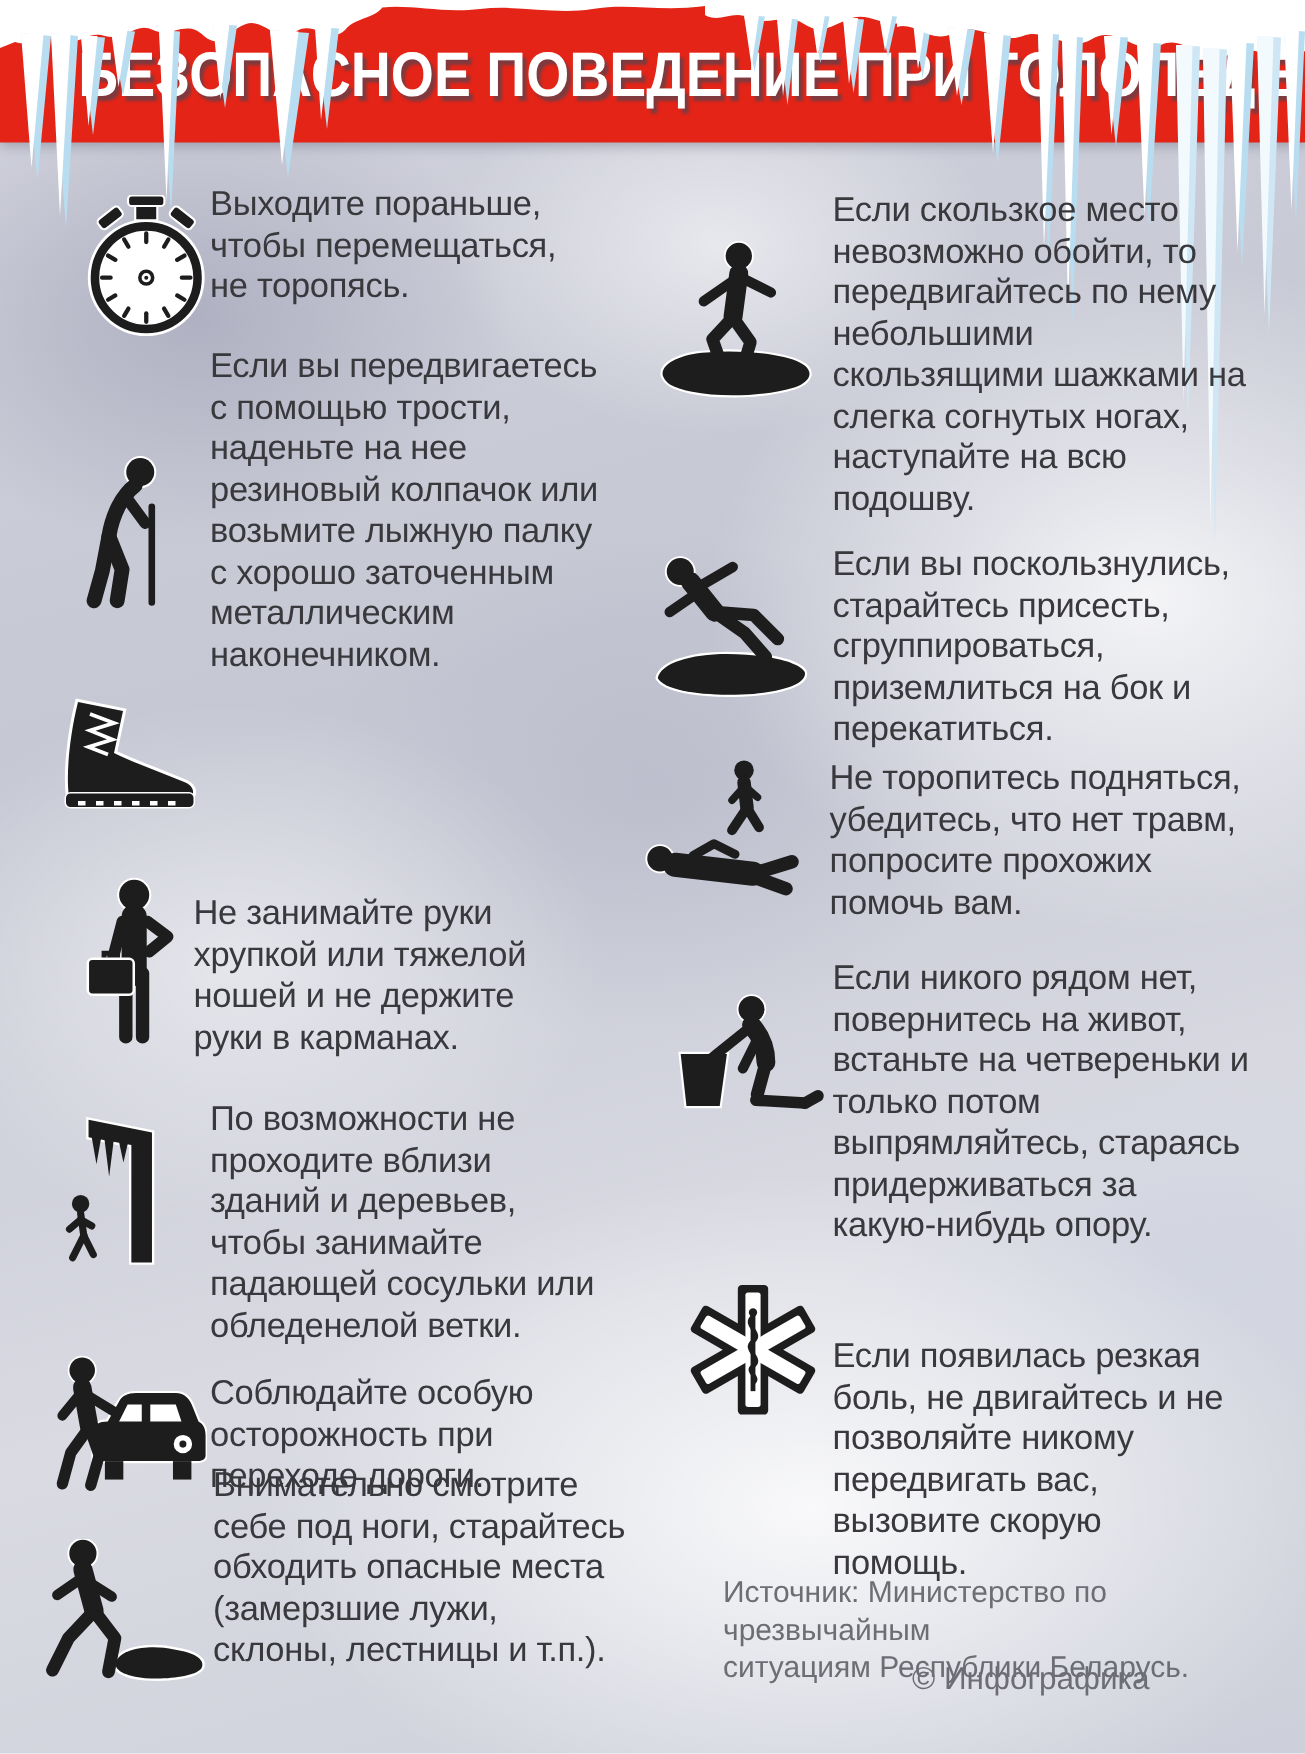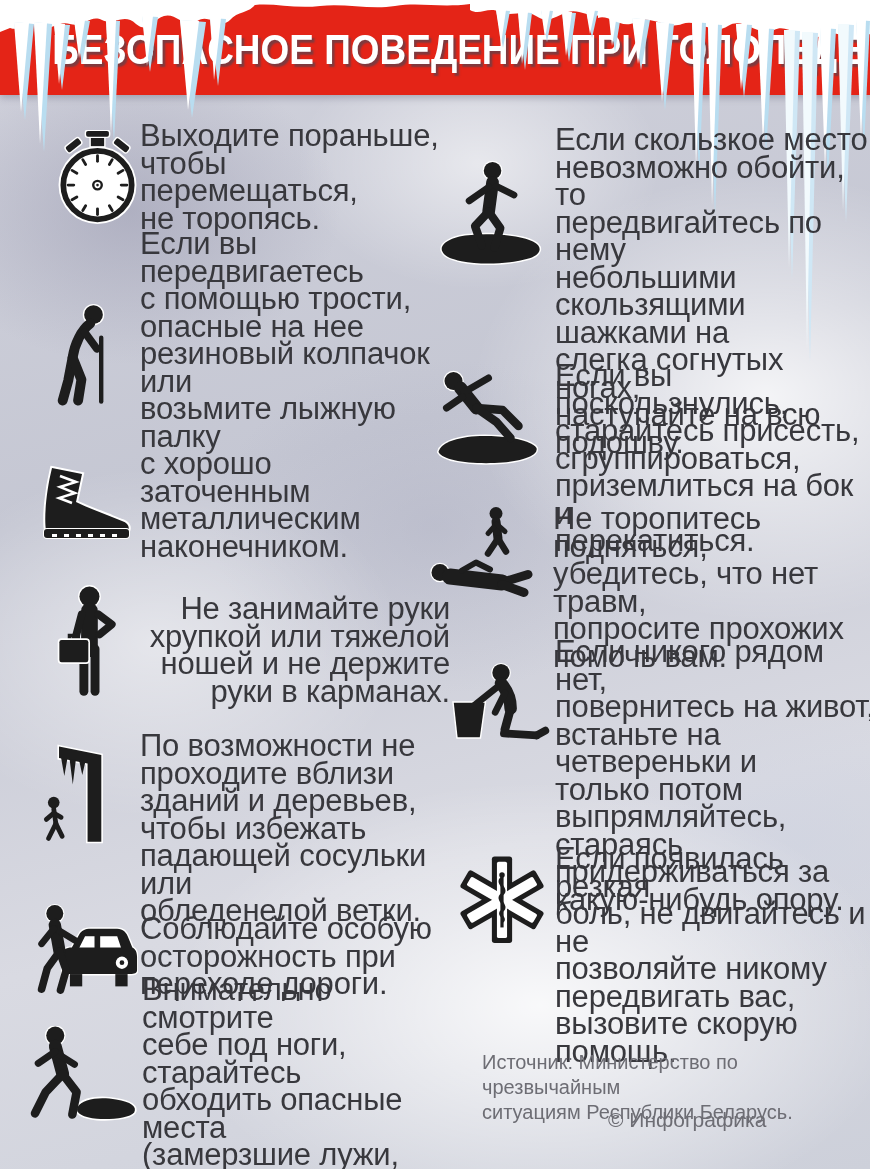--- a/index.html
+++ b/index.html
@@ -21,21 +21,21 @@
     background:#e42417;box-shadow:0 3px 7px rgba(90,90,110,.35);
   }
   .title{
     position:absolute;top:26px;left:0;width:100%;text-align:center;
     font-size:42px;font-weight:bold;color:#ffffff;letter-spacing:0;
     transform:scaleX(.88);transform-origin:50% 50%;white-space:nowrap;
     text-shadow:3px 3px 2px rgba(70,70,85,.65);
   }
   .icicles{position:absolute;left:0;top:0;pointer-events:none;}
   .tip-text{
-    position:absolute;margin:0;font-size:31px;line-height:27.5px;color:#38383d;
+    position:absolute;margin:0;font-size:23px;line-height:27.5px;color:#38383d;
     white-space:pre-line;letter-spacing:-0.2px;
   }
   .tip-icon{position:absolute;}
   .tip-icon svg{display:block;width:100%;height:100%;}
   .src-text{
     position:absolute;margin:0;font-size:20px;line-height:25px;color:#6d6d74;
     white-space:pre-line;
   }
   .credit{position:absolute;font-size:21px;color:#6d6d74;}
   .logo{position:absolute;}
@@ -149,21 +149,21 @@
       <g fill="none" stroke="#1d1d1d" stroke-linecap="round" stroke-linejoin="round">
         <path d="M32 25 C24 31 18 43 16 56 L12 77 L7 95" stroke-width="9"></path>
         <path d="M16 56 L24 76 L21 95" stroke-width="9"></path>
         <path d="M27 33 L38 48" stroke-width="7"></path>
         <line x1="42" y1="38" x2="42" y2="96" stroke-width="4"></line>
       </g>
     </svg>
   </div>
   <p class="tip-text" style="left:140px;top:230px;width:310px;">Если вы передвигаетесь
 с помощью трости,
-опасные на нее
+наденьте на нее
 резиновый колпачок или
 возьмите лыжную палку
 с хорошо заточенным
 металлическим
 наконечником.</p>
 
   <div class="tip-icon" style="left:36px;top:462px;width:100px;height:80px;">
     <svg viewBox="0 0 100 80">
       <path fill="#1d1d1d" stroke="#ffffff" stroke-width="4" paint-order="stroke" d="M16 6 L46 12 L40 40 C52 46 64 50 76 55 L86 59 C92 61 94 65 92 69 L10 69 C8 56 10 30 16 6 Z"></path>
       <rect x="8" y="67" width="85" height="9" rx="3" fill="#1d1d1d" stroke="#ffffff" stroke-width="2" paint-order="stroke"></rect>
@@ -186,21 +186,21 @@
         <path d="M39 24 L39 58" stroke-width="15"></path>
         <path d="M32 27 L26 50" stroke-width="7"></path>
         <path d="M47 27 L59 36 L48 45" stroke-width="7"></path>
         <path d="M34 58 L34 96" stroke-width="8"></path>
         <path d="M44 58 L44 96" stroke-width="8"></path>
       </g>
       <path d="M21 50 v-4 h8 v4" stroke="#1d1d1d" stroke-width="3" fill="none"></path>
       <rect x="12" y="50" width="26" height="20" rx="2" fill="#1d1d1d" stroke="#ffffff" stroke-width="3" paint-order="stroke"></rect>
     </svg>
   </div>
-  <p class="tip-text" style="left:140px;top:595px;width:310px;text-align:right;">Не занимайте руки
+  <p class="tip-text" style="left:129px;top:595px;width:310px;">Не занимайте руки
 хрупкой или тяжелой
 ношей и не держите
 руки в карманах.</p>
 
   <div class="tip-icon" style="left:40px;top:740px;width:74px;height:106px;">
     <svg viewBox="0 0 70 100">
       <path fill="#1d1d1d" stroke="#ffffff" stroke-width="3" paint-order="stroke" d="M18 6 L58 14 L58 96 L45 96 L45 22 L18 17 Z"></path>
       <path fill="#1d1d1d" d="M20 17 L26 17 L23 34 Z M28 18 L34 18 L31 42 Z M37 19 L43 20 L40 33 Z"></path>
       <circle cx="13" cy="59" r="5.5" fill="#1d1d1d"></circle>
       <g fill="none" stroke="#1d1d1d" stroke-width="4.5" stroke-linecap="round" stroke-linejoin="round">
@@ -208,21 +208,21 @@
           <path d="M15 79 L8 93"></path>
           <path d="M15 79 L21 91"></path>
         <path d="M13 69 L6 75"></path>
           <path d="M13 69 L20 73"></path>
       </g>
     </svg>
   </div>
   <p class="tip-text" style="left:140px;top:732px;width:320px;">По возможности не
 проходите вблизи
 зданий и деревьев,
-чтобы избежать
+чтобы занимайте
 падающей сосульки или
 обледенелой ветки.</p>
 
   <div class="tip-icon" style="left:34px;top:902px;width:104px;height:95px;">
     <svg viewBox="0 0 110 100">
       <path fill="#1d1d1d" stroke="#ffffff" stroke-width="3" paint-order="stroke" d="M30 76 L30 56 C30 50 34 48 40 48 L48 34 C50 30 54 28 60 28 L88 28 C94 28 98 32 100 38 L104 48 C108 50 109 54 109 58 L109 72 C109 75 106 76 102 76 Z"></path>
       <rect x="38" y="76" width="13" height="13" fill="#1d1d1d"></rect>
       <rect x="86" y="76" width="13" height="13" fill="#1d1d1d"></rect>
       <path fill="#ffffff" d="M54 36 L64 36 L64 48 L48 48 Z M70 36 L88 36 L92 48 L70 48 Z"></path>
       <circle cx="93" cy="64" r="6.5" fill="#ffffff"></circle>
@@ -359,21 +359,21 @@
           <rect x="-5.5" y="-41.5" width="11" height="83" rx="2"></rect>
           <rect x="-5.5" y="-41.5" width="11" height="83" rx="2" transform="rotate(60)"></rect>
           <rect x="-5.5" y="-41.5" width="11" height="83" rx="2" transform="rotate(120)"></rect>
         </g>
         <line x1="0" y1="-28" x2="0" y2="30" stroke="#1d1d1d" stroke-width="3.5"></line>
         <path d="M0 -24 C-8 -18 8 -12 0 -6 C-8 0 8 6 0 12 C-6 16 6 20 0 24" stroke="#1d1d1d" stroke-width="3" fill="none"></path>
         <circle cx="0" cy="-27" r="3" fill="#1d1d1d"></circle>
       </g>
     </svg>
   </div>
-  <p class="tip-text" style="left:555px;top:845px;width:315px;">Если появилась резкая
+  <p class="tip-text" style="left:555px;top:890px;width:315px;">Если появилась резкая
 боль, не двигайтесь и не
 позволяйте никому
 передвигать вас,
 вызовите скорую
 помощь.</p>
 
   <p class="src-text" style="left:482px;top:1050px;width:375px;">Источник: Министерство по чрезвычайным
 ситуациям Республики Беларусь.</p>
   <span class="credit" style="left:608px;top:1108px;">© Инфографика</span>
 

